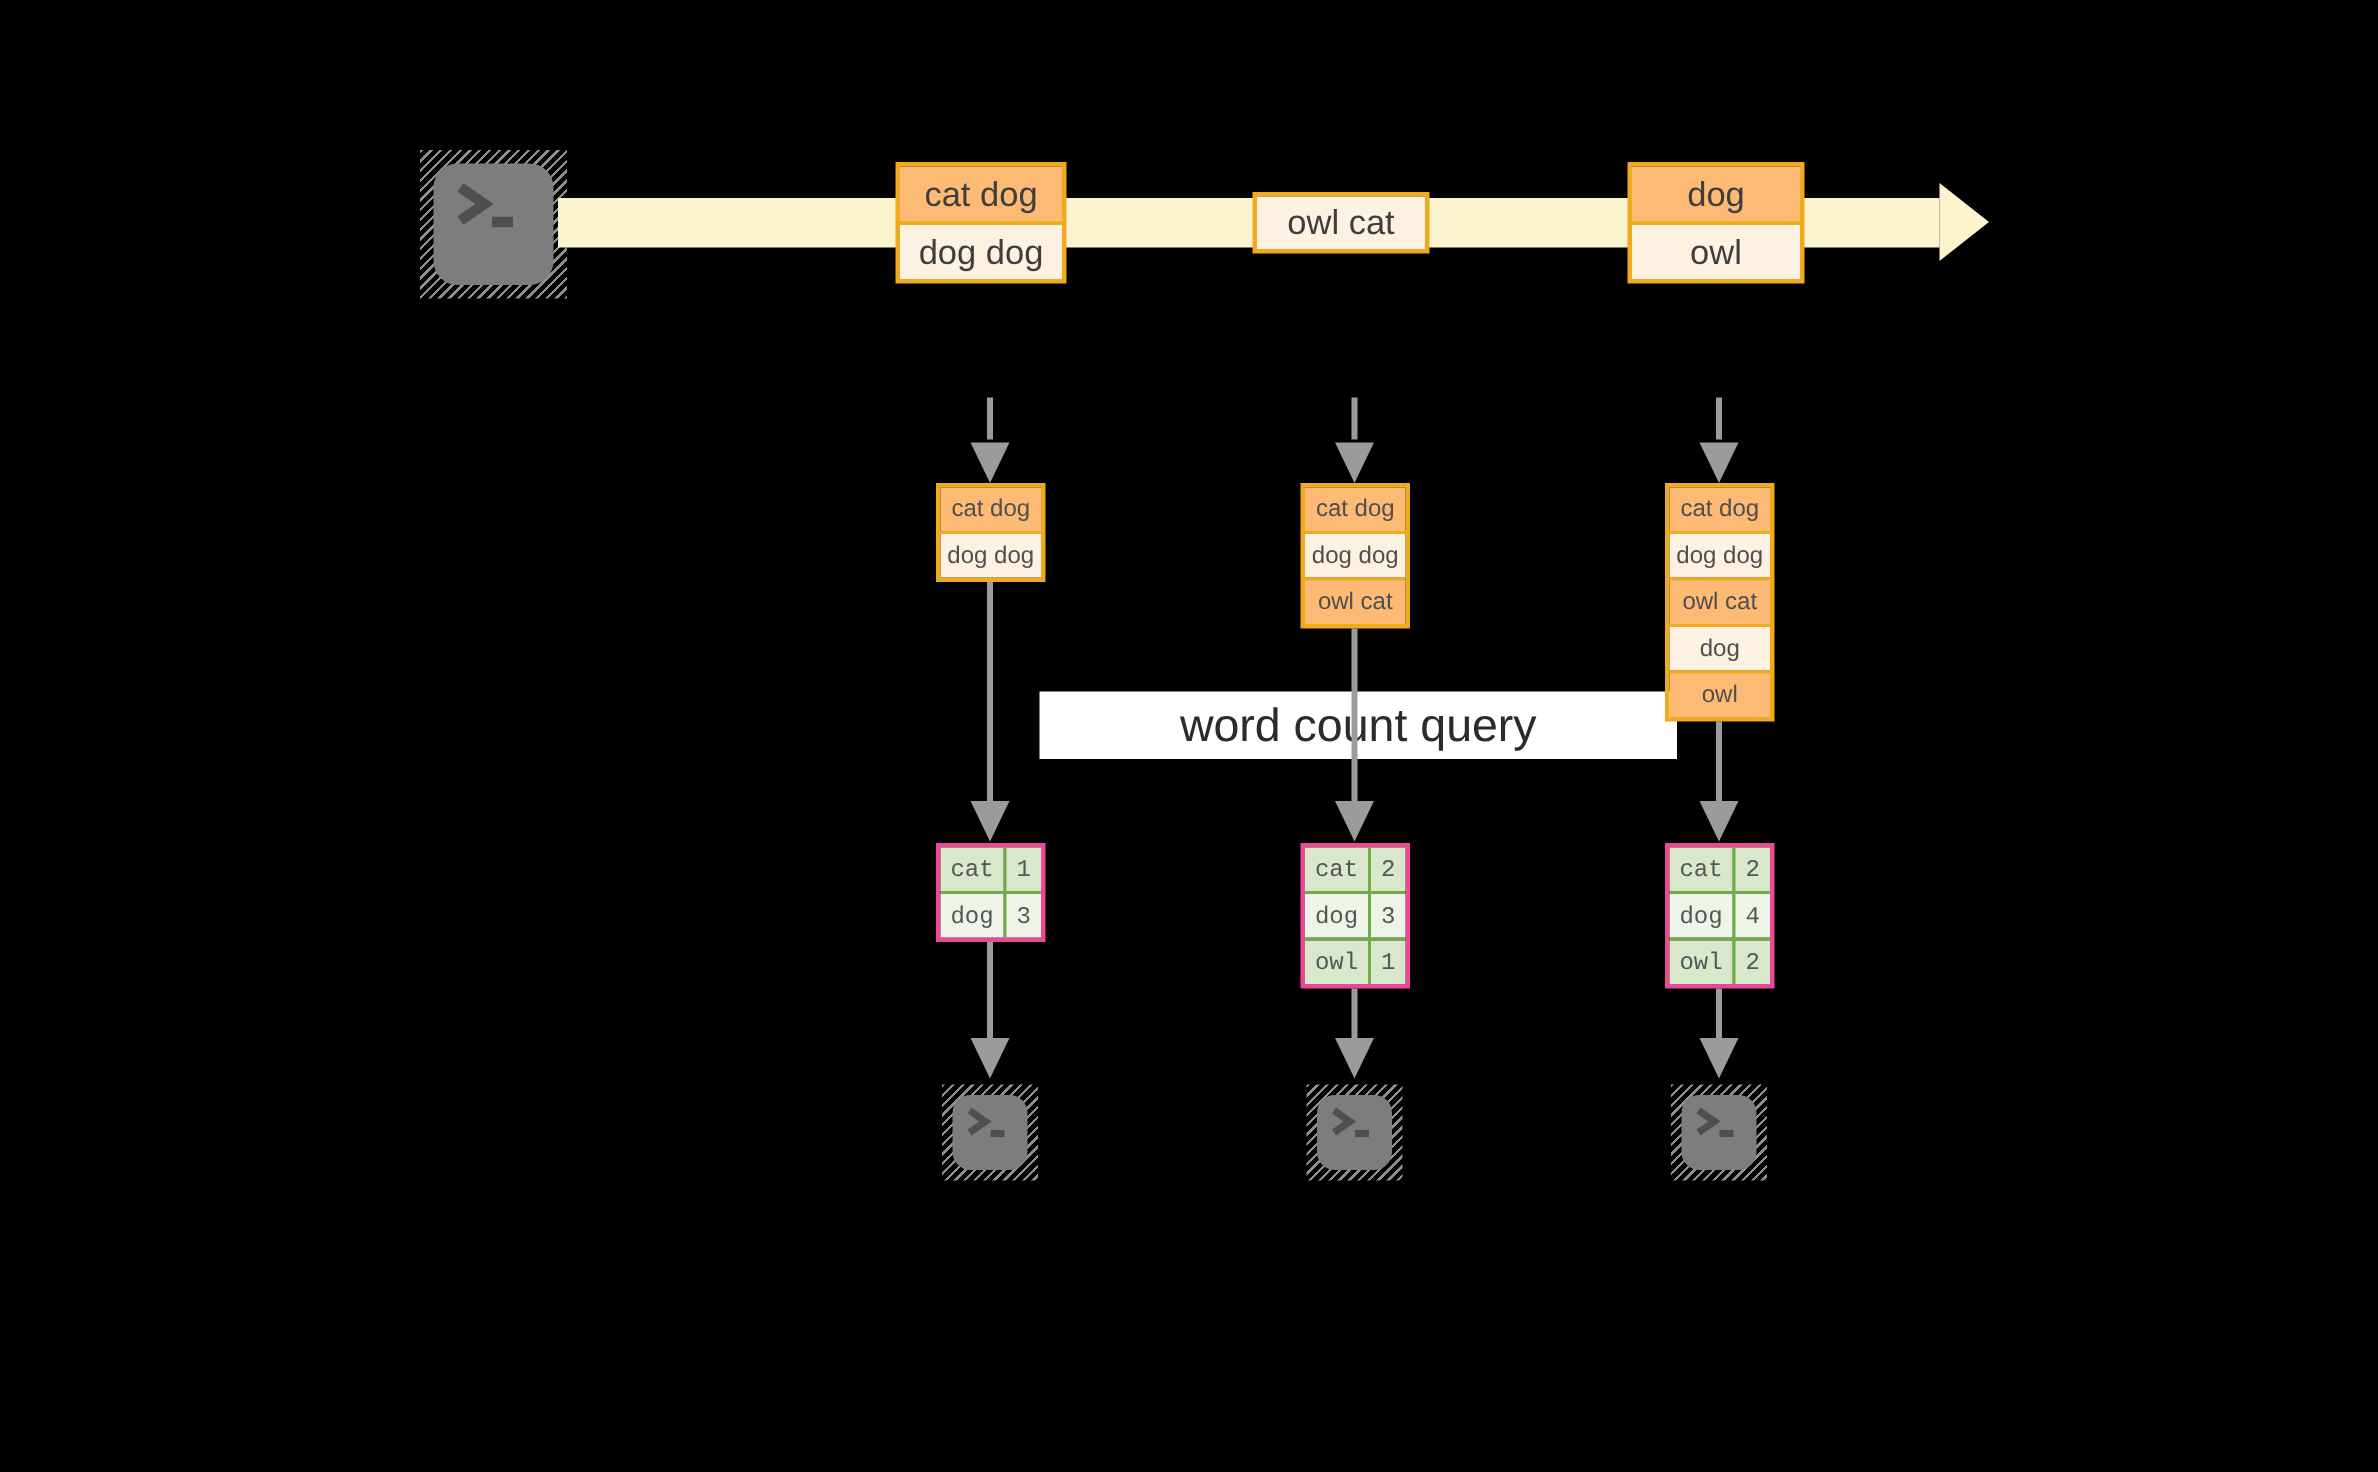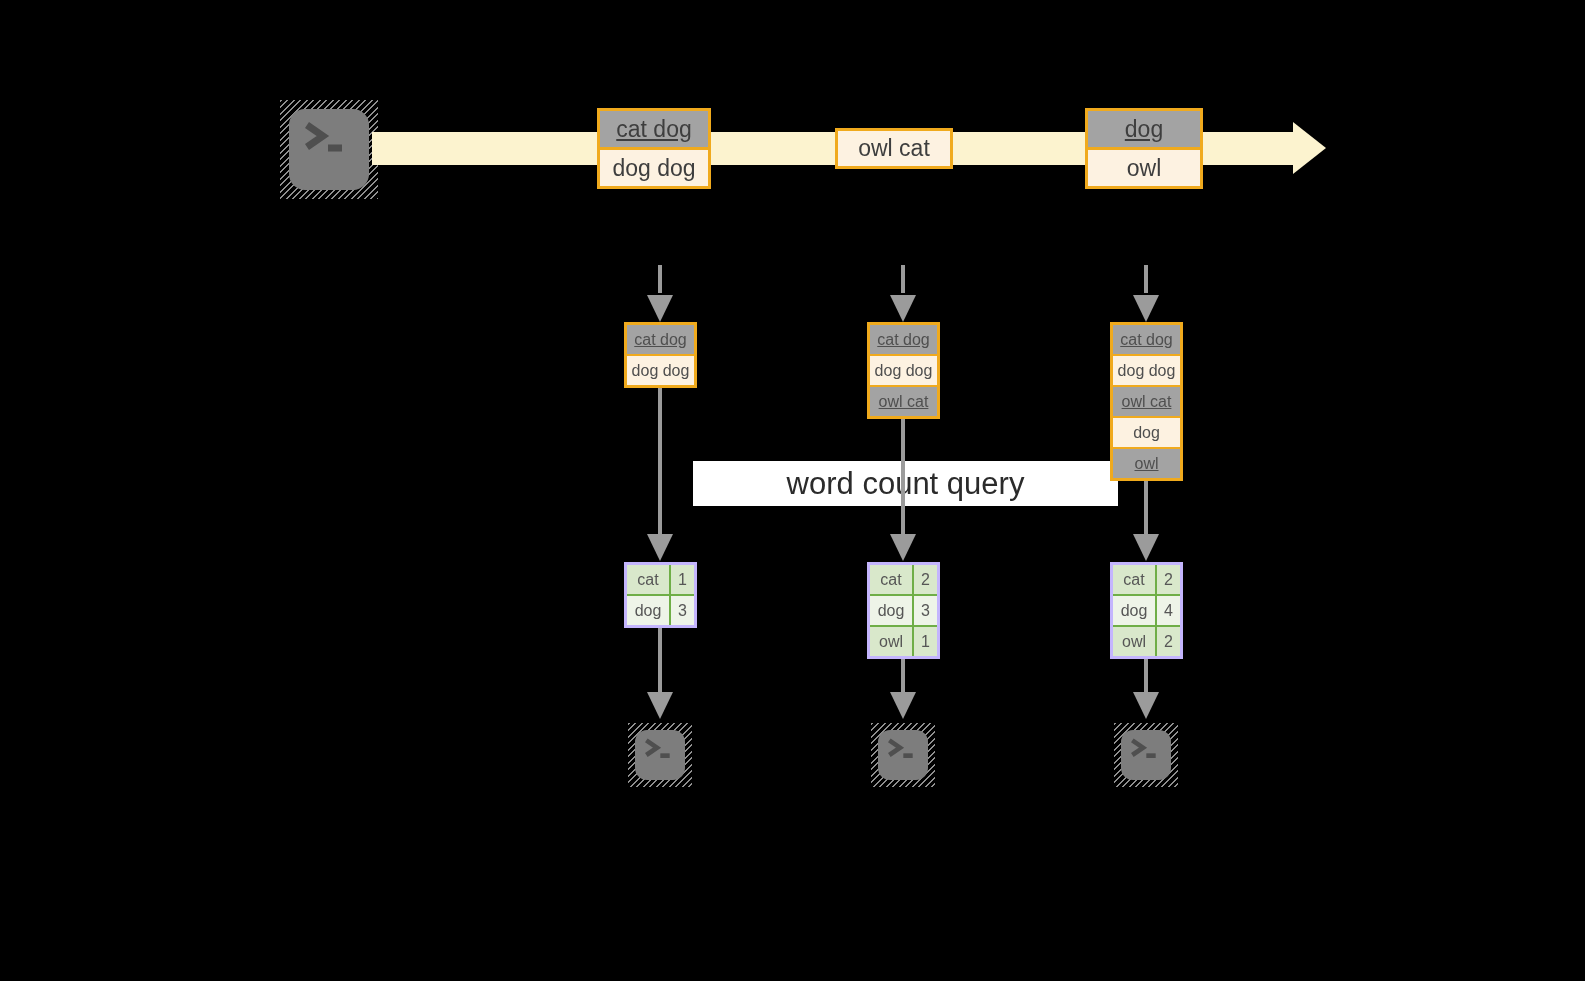--- a/index.html
+++ b/index.html
@@ -12,28 +12,28 @@
   .term-inner{position:absolute;background:#7d7d7d;}
   .term-glyph{position:absolute;}
   
   .band{position:absolute;background:#fcf3cf;}
   .band-head{position:absolute;width:0;height:0;border-top:26px solid transparent;border-bottom:26px solid transparent;border-left:33px solid #fcf3cf;}
   
   .event{position:absolute;border:3px solid #f0aa1d;z-index:3;}
   .ecell{height:36px;display:flex;align-items:center;justify-content:center;font-size:23px;color:#3e3e3e;}
   .ecell + .ecell{border-top:3px solid #f0aa1d;}
   .ecell-single{height:35px;}
-  .tone-a{background:#a3a3a3;text-decoration:underline;}
+  .tone-a{background:#fdba74;}
   .tone-b{background:#fdf2e1;}
   
   .stack{position:absolute;width:67px;border:3px solid #f0aa1d;z-index:3;}
   .scell{height:29px;display:flex;align-items:center;justify-content:center;font-size:16px;color:#4f4f4f;white-space:nowrap;}
   .scell + .scell{border-top:2px solid #f0aa1d;}
   
-  .gtable{position:absolute;width:67px;border:3px solid #c4b5fd;z-index:3;}
+  .gtable{position:absolute;width:67px;border:3px solid #ec4899;z-index:3;font-family:Liberation Mono, monospace;}
   .grow{display:flex;height:29px;}
   .grow + .grow{border-top:2px solid #6fae47;}
   .gword{width:42px;display:flex;align-items:center;justify-content:center;font-size:16px;color:#565656;}
   .gnum{width:23px;border-left:2px solid #6fae47;display:flex;align-items:center;justify-content:center;font-size:16px;color:#565656;}
   .tone-ga .gword,.tone-ga .gnum{background:#d9e8cb;}
   .tone-gb .gword,.tone-gb .gnum{background:#eef4e8;}
   
   .vline{position:absolute;width:4px;background:#9b9b9b;z-index:2;}
   .tri{position:absolute;width:0;height:0;border-left:13px solid transparent;border-right:13px solid transparent;border-top:27px solid #9b9b9b;z-index:2;}
   

